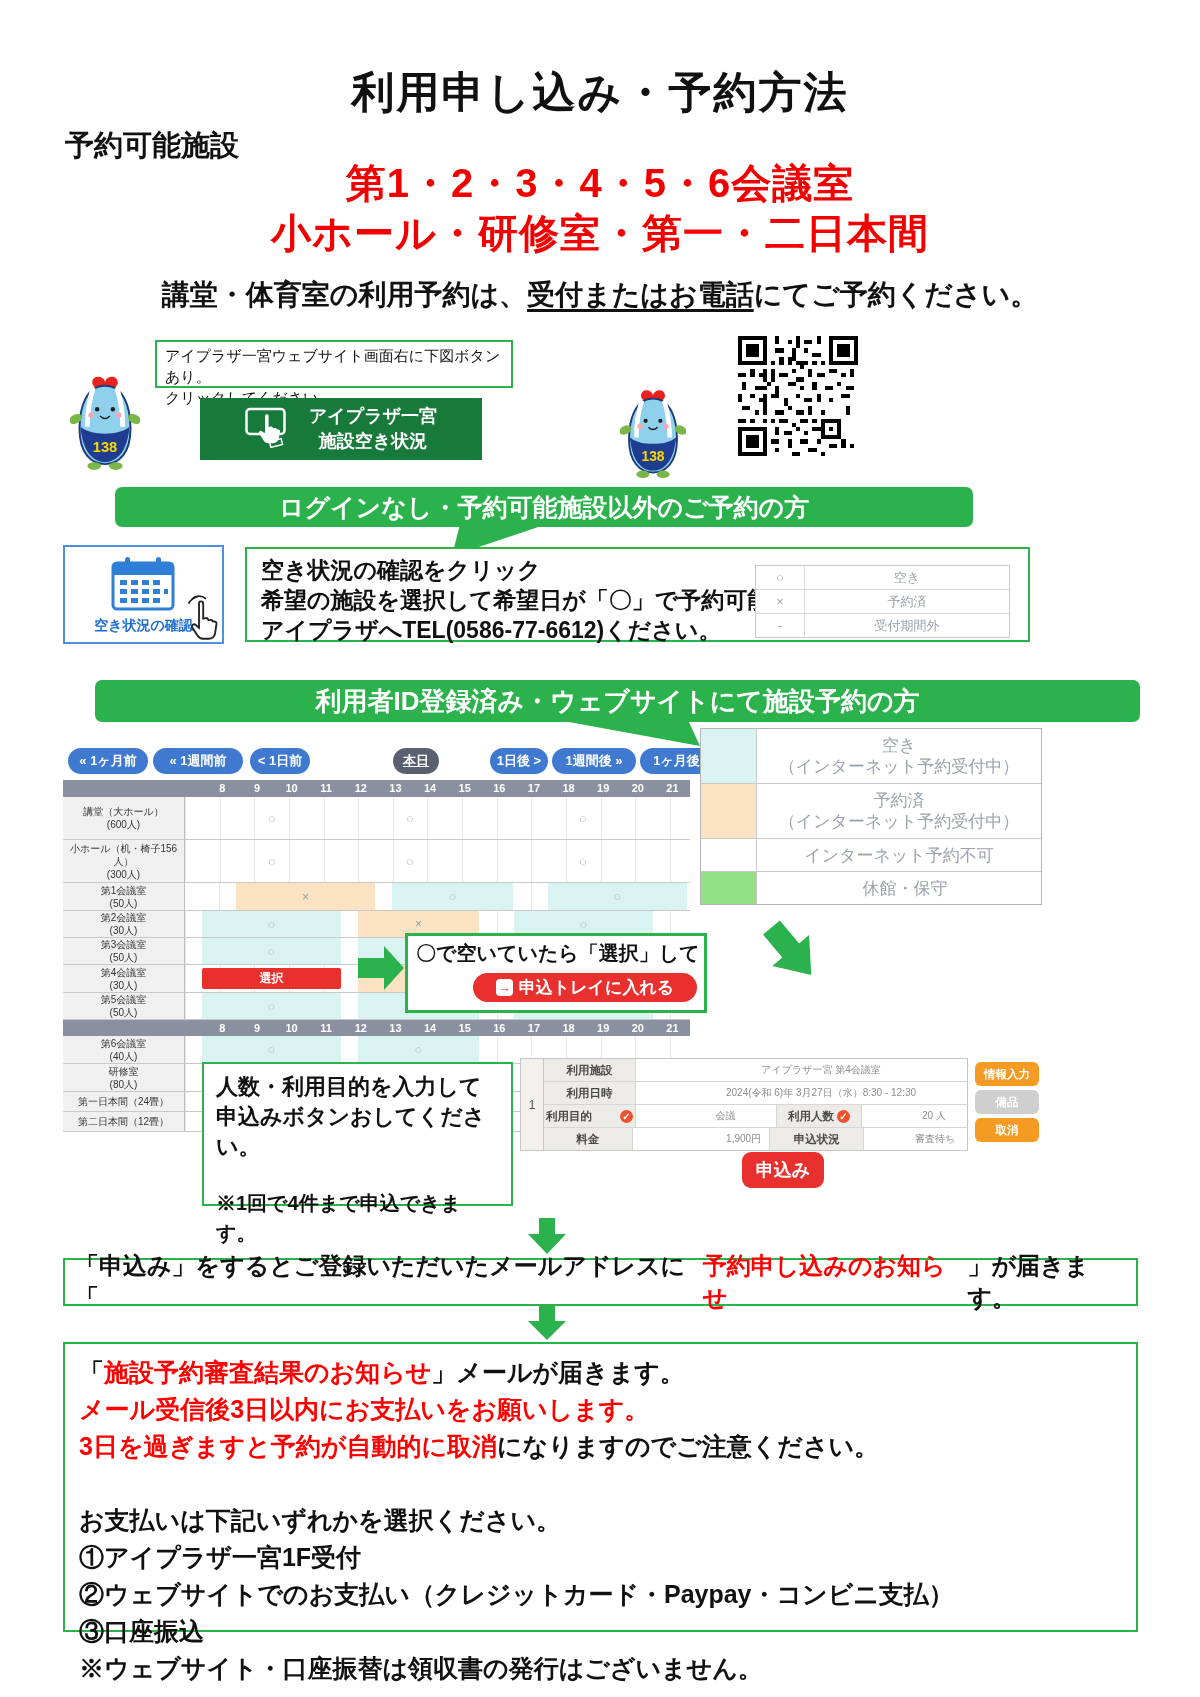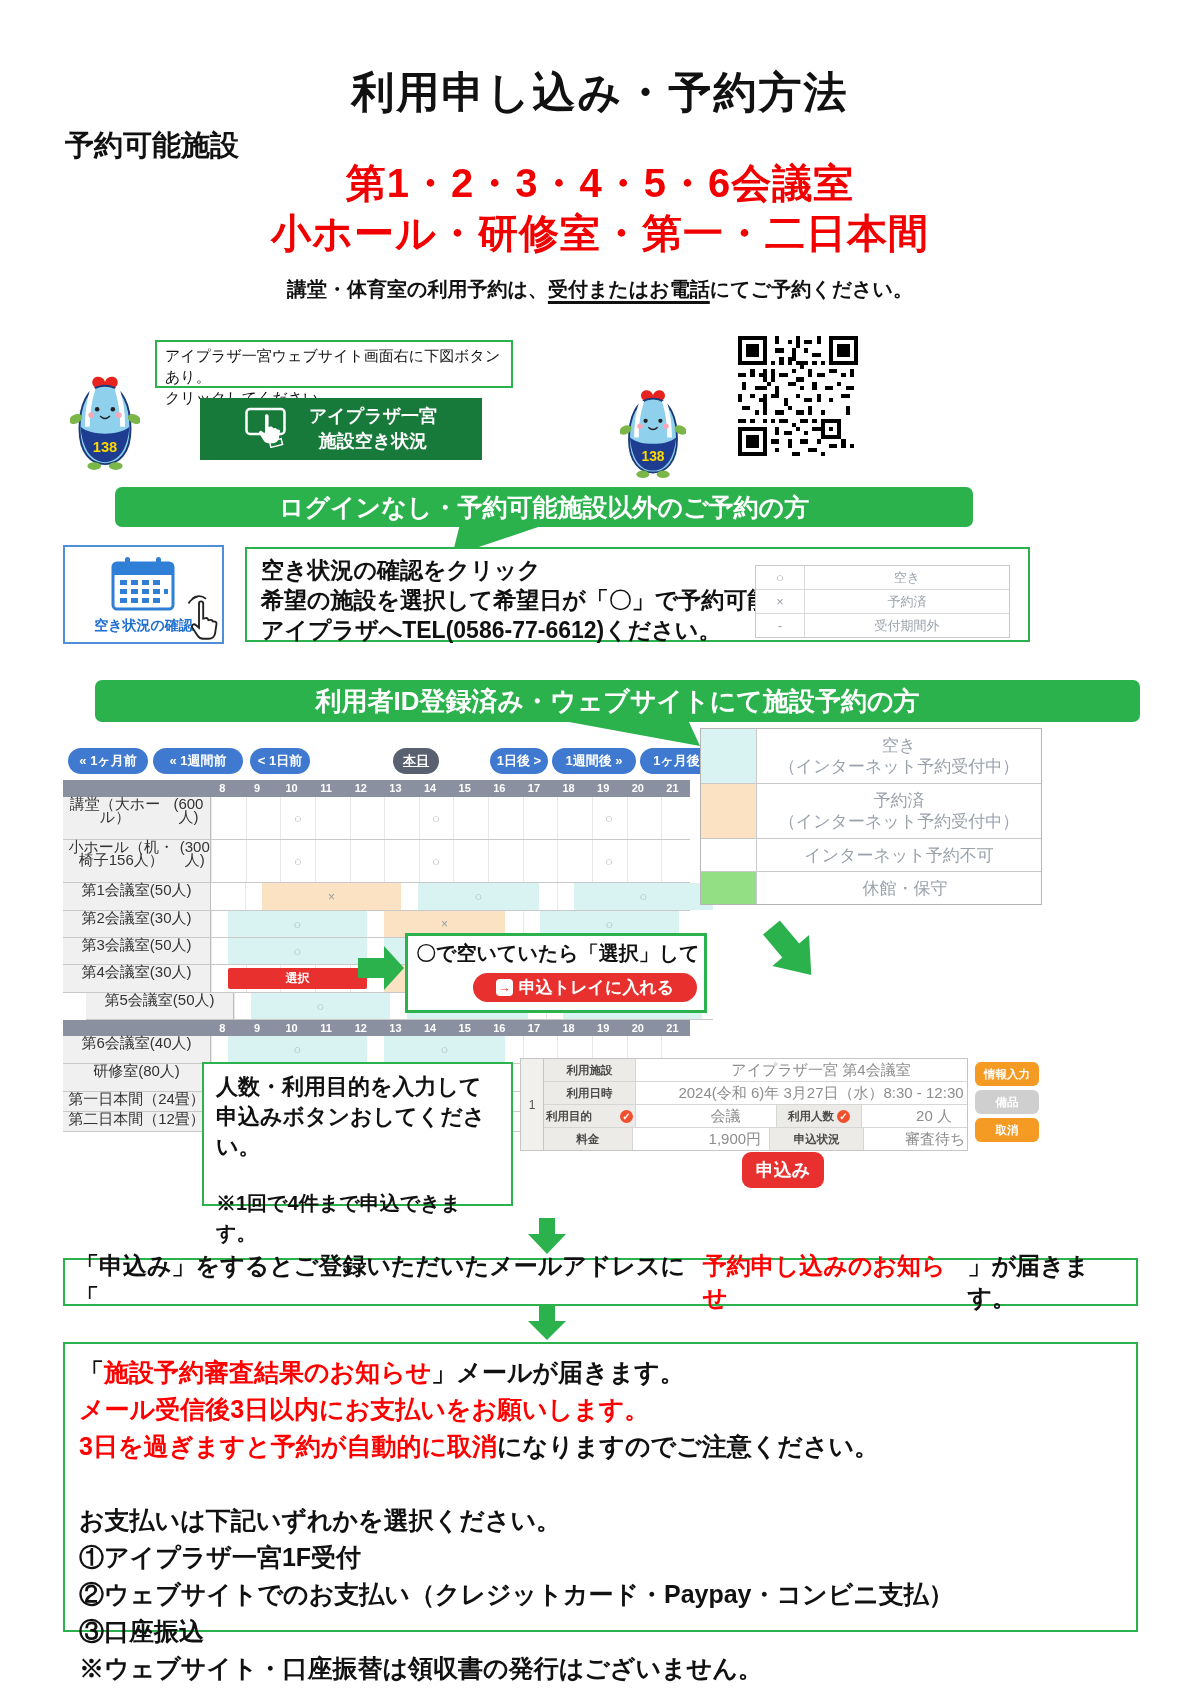--- a/index.html
+++ b/index.html
@@ -4,21 +4,21 @@
 <style>
   html,body{margin:0;padding:0;background:#fff;}
   .page{position:relative;width:1200px;height:1697px;background:#fff;overflow:hidden;
         font-family:"Liberation Sans",sans-serif;color:#111;}
   .abs{position:absolute;}
   .ctr{left:0;width:1200px;text-align:center;}
   
   .title{top:64px;font-size:43px;font-weight:800;letter-spacing:2px;}
   .subtitle{left:65px;top:126px;font-size:29px;font-weight:800;}
   .redline{color:#f20000;font-size:40px;font-weight:800;letter-spacing:1px;}
-  .notice{top:276px;font-size:20px;font-weight:800;}
+  .notice{top:276px;font-size:28px;font-weight:800;}
   .uline{text-decoration:underline;text-decoration-thickness:3px;text-underline-offset:5px;}
   
   .hintbox{left:155px;top:340px;width:358px;height:48px;border:2px solid #2bb24c;background:#fff;
            font-size:15px;line-height:21px;padding:3px 8px;box-sizing:border-box;}
   .greenbtn{left:200px;top:398px;width:282px;height:62px;background:#17793a;display:flex;
             align-items:center;justify-content:center;gap:16px;cursor:pointer;}
   .greenbtn .txt{color:#fff;font-size:18px;font-weight:700;line-height:25px;text-align:center;}
   
   .banner{background:#2bb24c;color:#fff;font-weight:800;display:flex;align-items:center;
           justify-content:center;border-radius:7px;}
@@ -38,22 +38,22 @@
   .mini .l{flex:1;display:flex;align-items:center;justify-content:center;color:#9aa2ac;font-size:13px;}
   
   .cal{left:63px;top:745px;width:627px;height:392px;}
   .pill{position:absolute;height:26px;border-radius:13px;background:#3f7ad0;color:#fff;font-size:13px;
         font-weight:700;display:flex;align-items:center;justify-content:center;cursor:pointer;}
   .pill.today{background:#596070;text-decoration:underline;}
   .chead{position:absolute;left:0;width:627px;background:#8b90a0;display:flex;}
   .chead .sp{width:142px;}
   .chead .h{width:34.64px;color:#fff;font-size:11px;font-weight:700;text-align:center;}
   .crow{position:absolute;left:0;width:627px;border-bottom:1px solid #c9c9c9;display:flex;box-sizing:border-box;}
-  .clabel{width:148px;background:#f0f0f0;border-right:1px solid #bdbdbd;font-size:15px;color:#333;
-          text-align:center;display:flex;justify-content:center;line-height:13px;box-sizing:border-box;}
+  .clabel{width:122px;background:#f0f0f0;border-right:1px solid #bdbdbd;font-size:10px;color:#333;
+          text-align:center;display:flex;flex-direction:column;justify-content:center;line-height:13px;box-sizing:border-box;}
   .ccells{position:relative;flex:1;background-image:repeating-linear-gradient(to right,#e8e8e8 0 1px,transparent 1px 34.64px);}
   .seg{position:absolute;top:0;bottom:0;display:flex;align-items:center;justify-content:center;cursor:pointer;}
   .seg.m{left:17px;width:139px;} .seg.a{left:173px;width:121px;} .seg.e{left:329px;width:139px;}
   .avail{background:#d8f3f1;} .booked{background:#fbe2c3;}
   .mark{color:#a9b4b4;font-size:13px;} .xmark{color:#95a0a0;font-size:12px;}
   .dot{position:absolute;top:0;bottom:0;width:20px;display:flex;align-items:center;justify-content:center;cursor:pointer;}
   .selbtn{position:absolute;left:17px;width:139px;top:3px;bottom:3px;background:#e8312e;border-radius:2px;
           color:#fff;font-size:12px;font-weight:700;display:flex;align-items:center;justify-content:center;cursor:pointer;}
   
   .lg{left:700px;top:728px;width:340px;border:1px solid #b5b5b5;background:#fff;}
@@ -72,21 +72,21 @@
   .inputbox{left:202px;top:1062px;width:311px;height:144px;border:2px solid #2bb24c;background:#fff;z-index:5;
             box-sizing:border-box;padding:8px 12px;font-size:22px;font-weight:600;line-height:30px;}
   
   .bt{left:520px;top:1058px;display:flex;border:1px solid #c6c6c6;background:#fff;z-index:6;}
   .bt-index{width:22px;background:#f2f0ec;border-right:1px solid #c6c6c6;display:flex;align-items:center;
             justify-content:center;font-size:12px;color:#555;}
   .btr{display:flex;height:22px;border-bottom:1px solid #d6d6d6;}
   .btg .btr:last-child{border-bottom:none;}
   .btl{background:#edebe7;color:#4a4a4a;font-size:11.5px;font-weight:700;display:flex;align-items:center;
        justify-content:center;border-right:1px solid #d6d6d6;box-sizing:border-box;gap:3px;}
-  .btv{color:#8d8d8d;font-size:15px;display:flex;align-items:center;justify-content:center;box-sizing:border-box;padding-left:39px;}
+  .btv{color:#8d8d8d;font-size:10px;display:flex;align-items:center;justify-content:center;box-sizing:border-box;padding-left:39px;}
   .check{display:inline-block;width:13px;height:13px;border-radius:50%;background:#f0502d;color:#fff;
          font-size:10px;line-height:13px;text-align:center;font-weight:700;}
   .obtn{position:absolute;width:64px;height:24px;border-radius:6px;color:#fff;font-size:11.5px;font-weight:700;
         display:flex;align-items:center;justify-content:center;z-index:7;cursor:pointer;}
   .orange{background:#f59a23;} .grayb{background:#cfcfcf;}
   .apply{left:742px;top:1152px;width:82px;height:36px;background:#e8312e;border-radius:9px;color:#fff;
          font-size:18px;font-weight:800;display:flex;align-items:center;justify-content:center;z-index:7;cursor:pointer;}
   
   .nbox1{left:63px;top:1258px;width:1075px;height:48px;border:2px solid #2bb24c;background:#fff;box-sizing:border-box;
          display:flex;align-items:center;padding-left:10px;font-size:24px;font-weight:800;}
@@ -353,21 +353,21 @@
       <div class="clabel">
           <span>第4会議室</span>
           <span>(30人)</span>
         </div>
       <div class="ccells">
         <div class="selbtn">選択</div>
         <div class="seg a booked"></div>
         <div class="seg e avail"></div>
       </div>
     </div>
-    <div class="crow" style="top:248px;height:27px;margin-left:23px;">
+    <div class="crow" style="top:248px;height:27px;">
       <div class="clabel">
           <span>第5会議室</span>
           <span>(50人)</span>
         </div>
       <div class="ccells">
         <div class="seg m avail">
             <span class="mark">○</span>
           </div>
         <div class="seg a avail"></div>
         <div class="seg e avail"></div>

